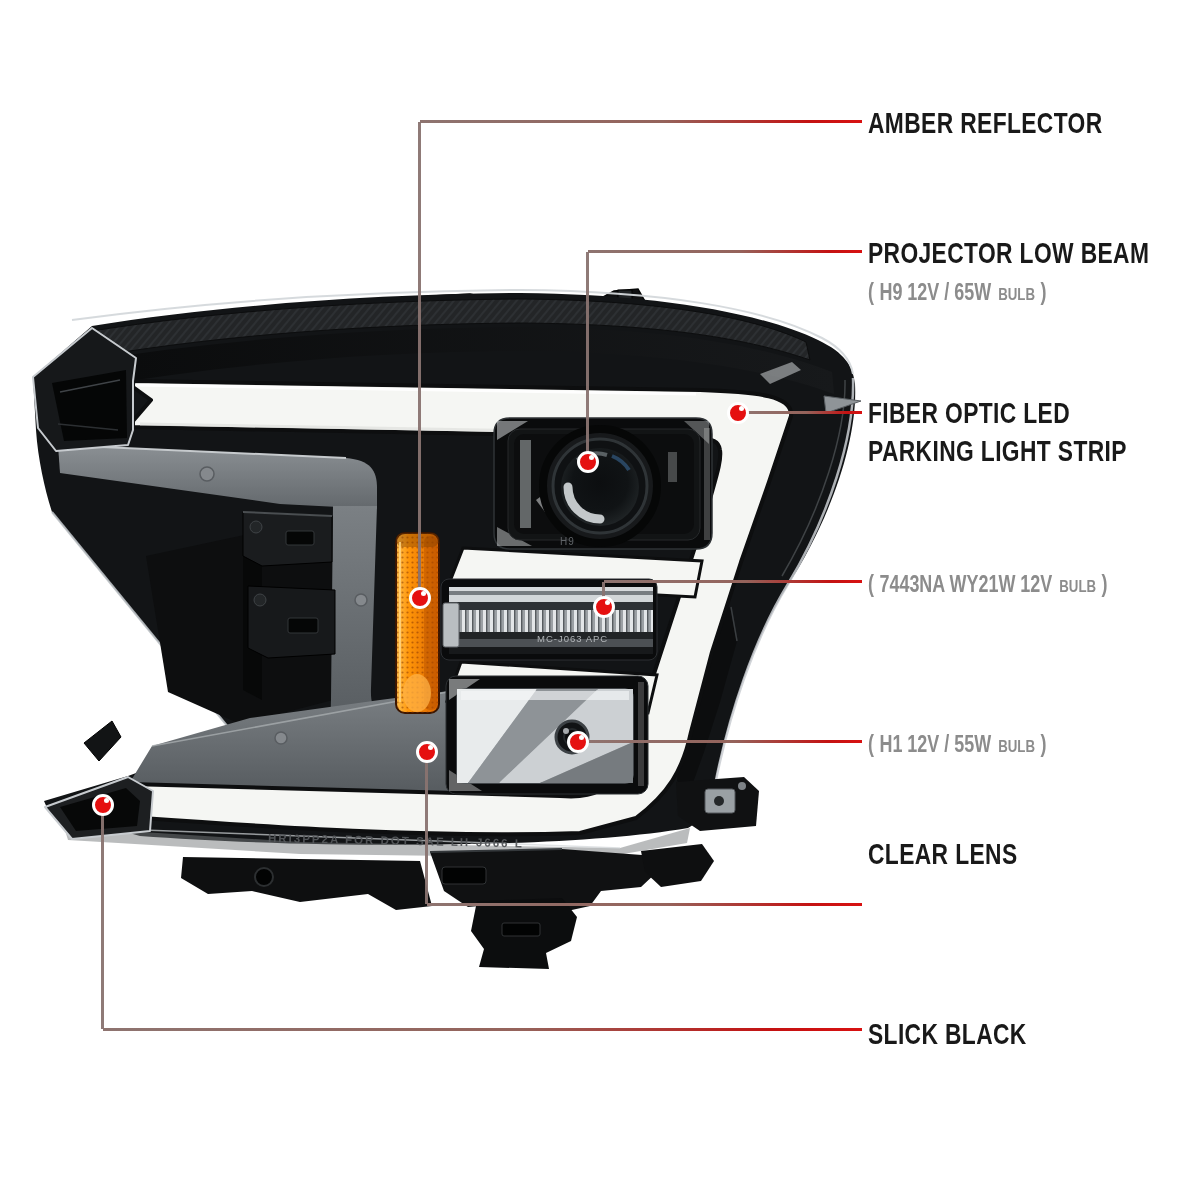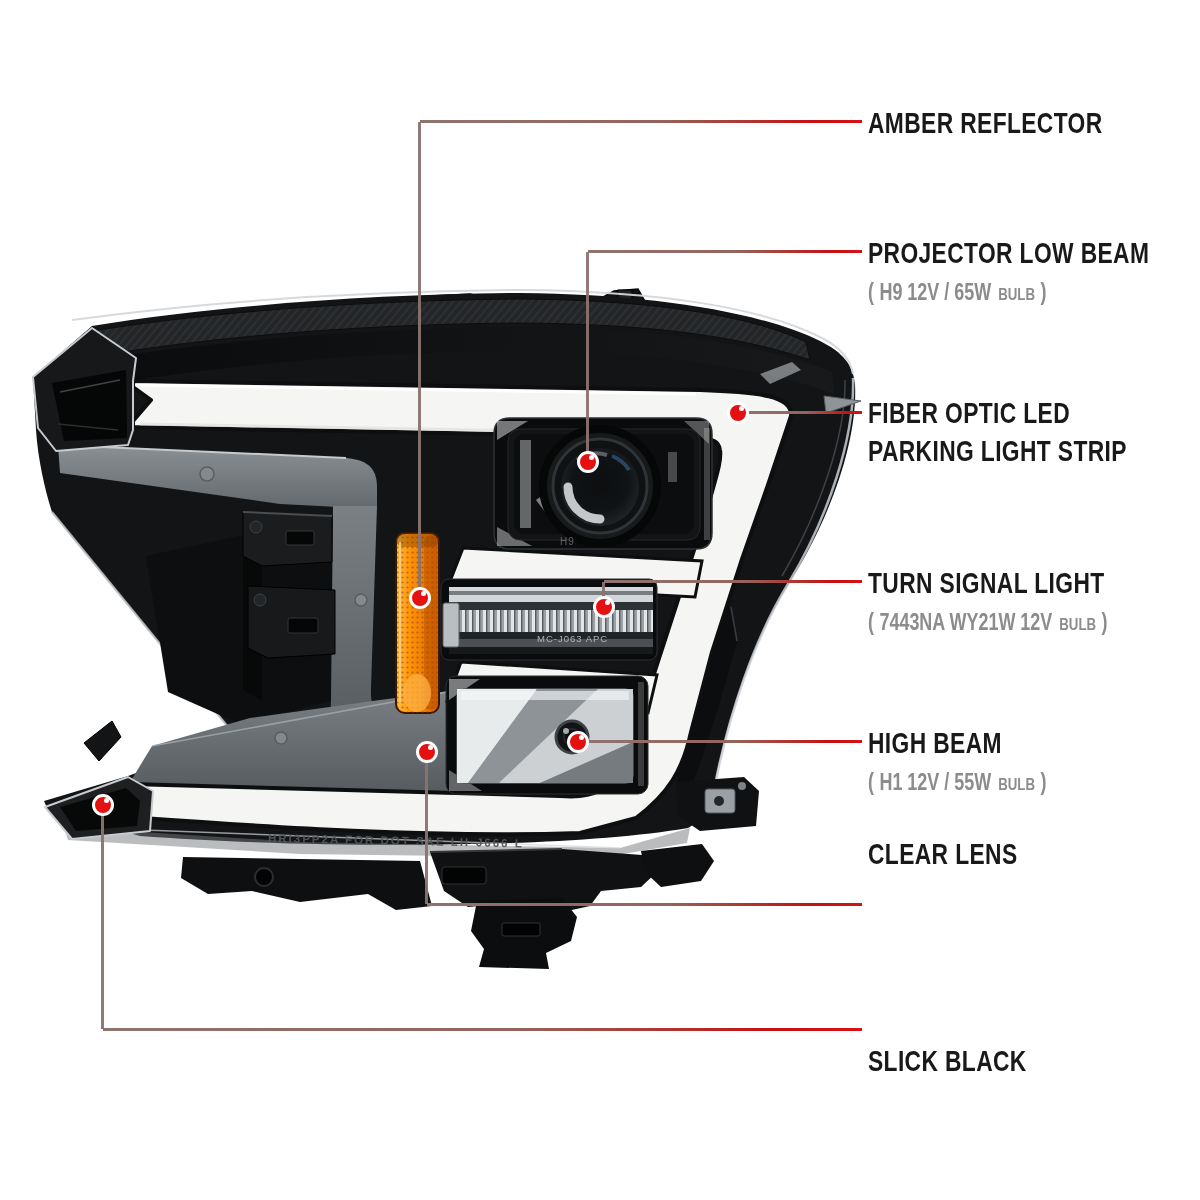--- a/index.html
+++ b/index.html
@@ -252,49 +252,47 @@
       <div class="t"><span>FIBER OPTIC LED</span></div>
       <div class="t"><span>PARKING LIGHT STRIP</span></div>
     </div>
   </div>
 
   <div>
     <div class="cl h" style="left:604px;top:580px;width:258px"></div>
     <div class="cl v" style="left:602px;top:582px;height:26px"></div>
     <div class="dot" style="left:593px;top:596px"></div>
     <div class="label" style="top:566px">
-      <div class="t"><span>TURN SIGNAL LIGHT</span></div>
       <div class="spec">
         <span class="sp-open">(</span><span class="sp-body">7443NA  WY21W  12V</span><span class="sp-bulb">BULB</span><span class="sp-close">)</span>
       </div>
     </div>
   </div>
 
   <div>
     <div class="cl h" style="left:578px;top:740px;width:284px"></div>
     <div class="dot" style="left:567px;top:731px"></div>
     <div class="label" style="top:726px">
-      <div class="t"><span>HIGH BEAM</span></div>
       <div class="spec">
         <span class="sp-open">(</span><span class="sp-body">H1  12V / 55W</span><span class="sp-bulb">BULB</span><span class="sp-close">)</span>
       </div>
     </div>
   </div>
 
   <div>
     <div class="cl v" style="left:425px;top:752px;height:152px"></div>
     <div class="cl h" style="left:427px;top:903px;width:435px"></div>
     <div class="dot" style="left:416px;top:741px"></div>
     <div class="label" style="top:837px">
       <div class="t"><span>CLEAR LENS</span></div>
     </div>
   </div>
 
   <div>
     <div class="cl v" style="left:101px;top:805px;height:224px"></div>
     <div class="cl h" style="left:103px;top:1028px;width:759px"></div>
     <div class="dot" style="left:92px;top:794px"></div>
-    <div class="label" style="top:1044px">
+    <div class="label" style="top:1017px">
       <div class="t"><span>SLICK BLACK</span></div>
     </div>
   </div>
 
 </div>
 
 </body></html>

